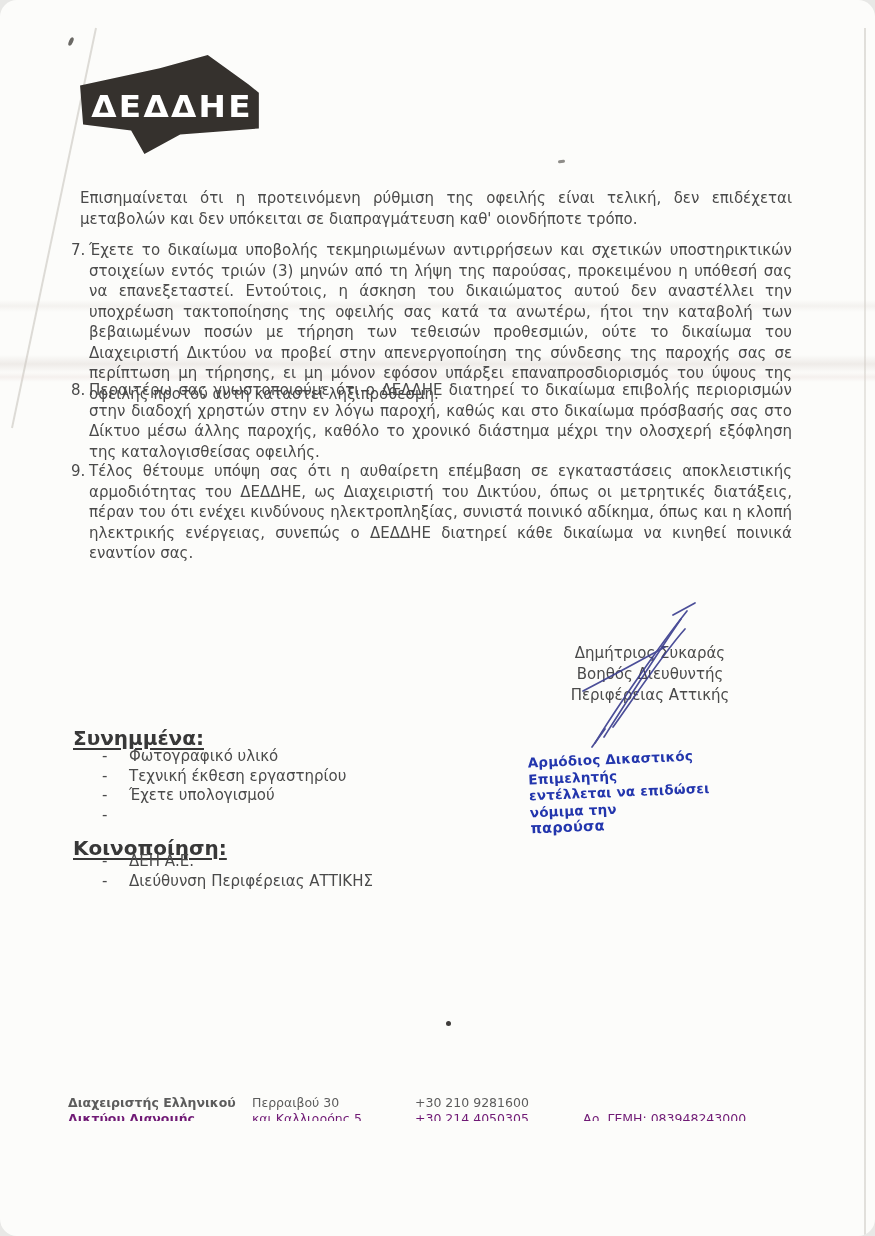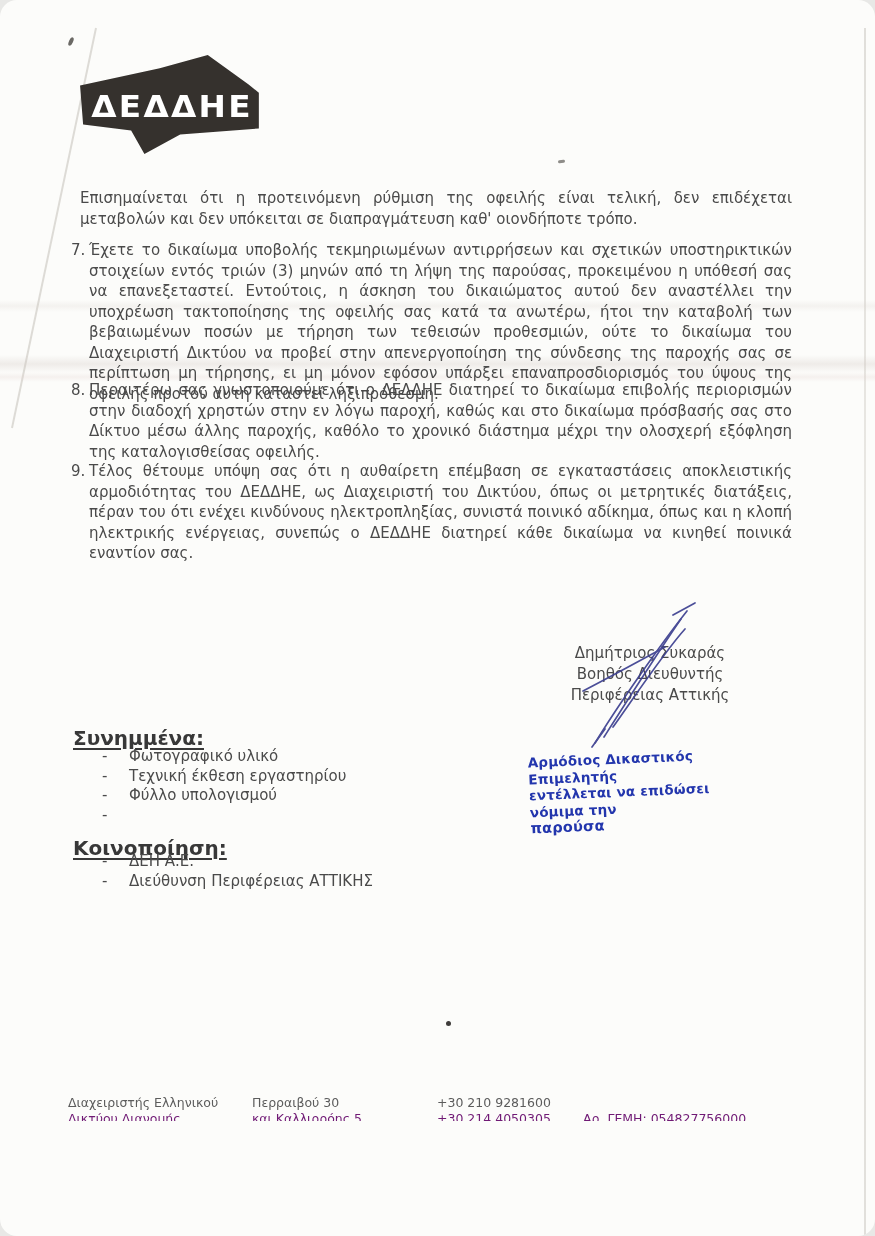--- a/index.html
+++ b/index.html
@@ -52,21 +52,21 @@
   .dash-row .dash{flex:0 0 27px;}
   
   .stamp{position:absolute;top:750px;left:529px;width:210px;
     transform:rotate(-2.4deg);
     font-size:13.5px;font-weight:bold;line-height:16.5px;color:#2336ad;
     letter-spacing:.2px;}
   .stamp .s3{font-size:14.5px;}
   
   .footer{position:absolute;top:1094px;left:68px;width:760px;font-size:12.5px;color:#5c5c5c;}
   .footer .col{position:absolute;top:0;}
-  .fcol1{left:0;}  .fcol2{left:184px;}  .fcol3{left:369px;}  .fcol4{left:515px;}
+  .fcol1{left:0;font-weight:bold;}  .fcol2{left:184px;}  .fcol3{left:347px;}  .fcol4{left:515px;}
   .footer .l1{line-height:17px;white-space:nowrap;}
   .footer .clip{height:10px;overflow:hidden;line-height:15px;color:#701a75;white-space:nowrap;}
   .fcol4 .l1{visibility:hidden;}
 </style>
 </head>
 <body>
 
 <div class="page">
 
   <svg class="fold-line" viewBox="0 0 92 404">
@@ -121,21 +121,21 @@
     <div class="dash-row">
       <span class="dash">-</span>
       <span>Φωτογραφικό υλικό</span>
     </div>
     <div class="dash-row">
       <span class="dash">-</span>
       <span>Τεχνική έκθεση εργαστηρίου</span>
     </div>
     <div class="dash-row">
       <span class="dash">-</span>
-      <span>Φύλλο υπολογισμού</span>
+      <span>Έχετε υπολογισμού</span>
     </div>
     <div class="dash-row">
       <span class="dash">-</span>
     </div>
   </div>
 
   <div class="stamp">
     <div class="s1">Αρμόδιος Δικαστικός Επιμελητής</div>
     <div class="s2">εντέλλεται να επιδώσει νόμιμα την</div>
     <div class="s3">παρούσα</div>
@@ -161,17 +161,17 @@
     <div class="col fcol2">
       <div class="l1">Περραιβού 30</div>
       <div class="clip">και Καλλιρρόης 5</div>
     </div>
     <div class="col fcol3">
       <div class="l1">+30 210 9281600</div>
       <div class="clip">+30 214 4050305</div>
     </div>
     <div class="col fcol4">
       <div class="l1">+30 210 9281600</div>
-      <div class="clip">Αρ. ΓΕΜΗ: 054827756000</div>
+      <div class="clip">Αρ. ΓΕΜΗ: 083948243000</div>
     </div>
   </div>
 
 </div>
 
 </body></html>

